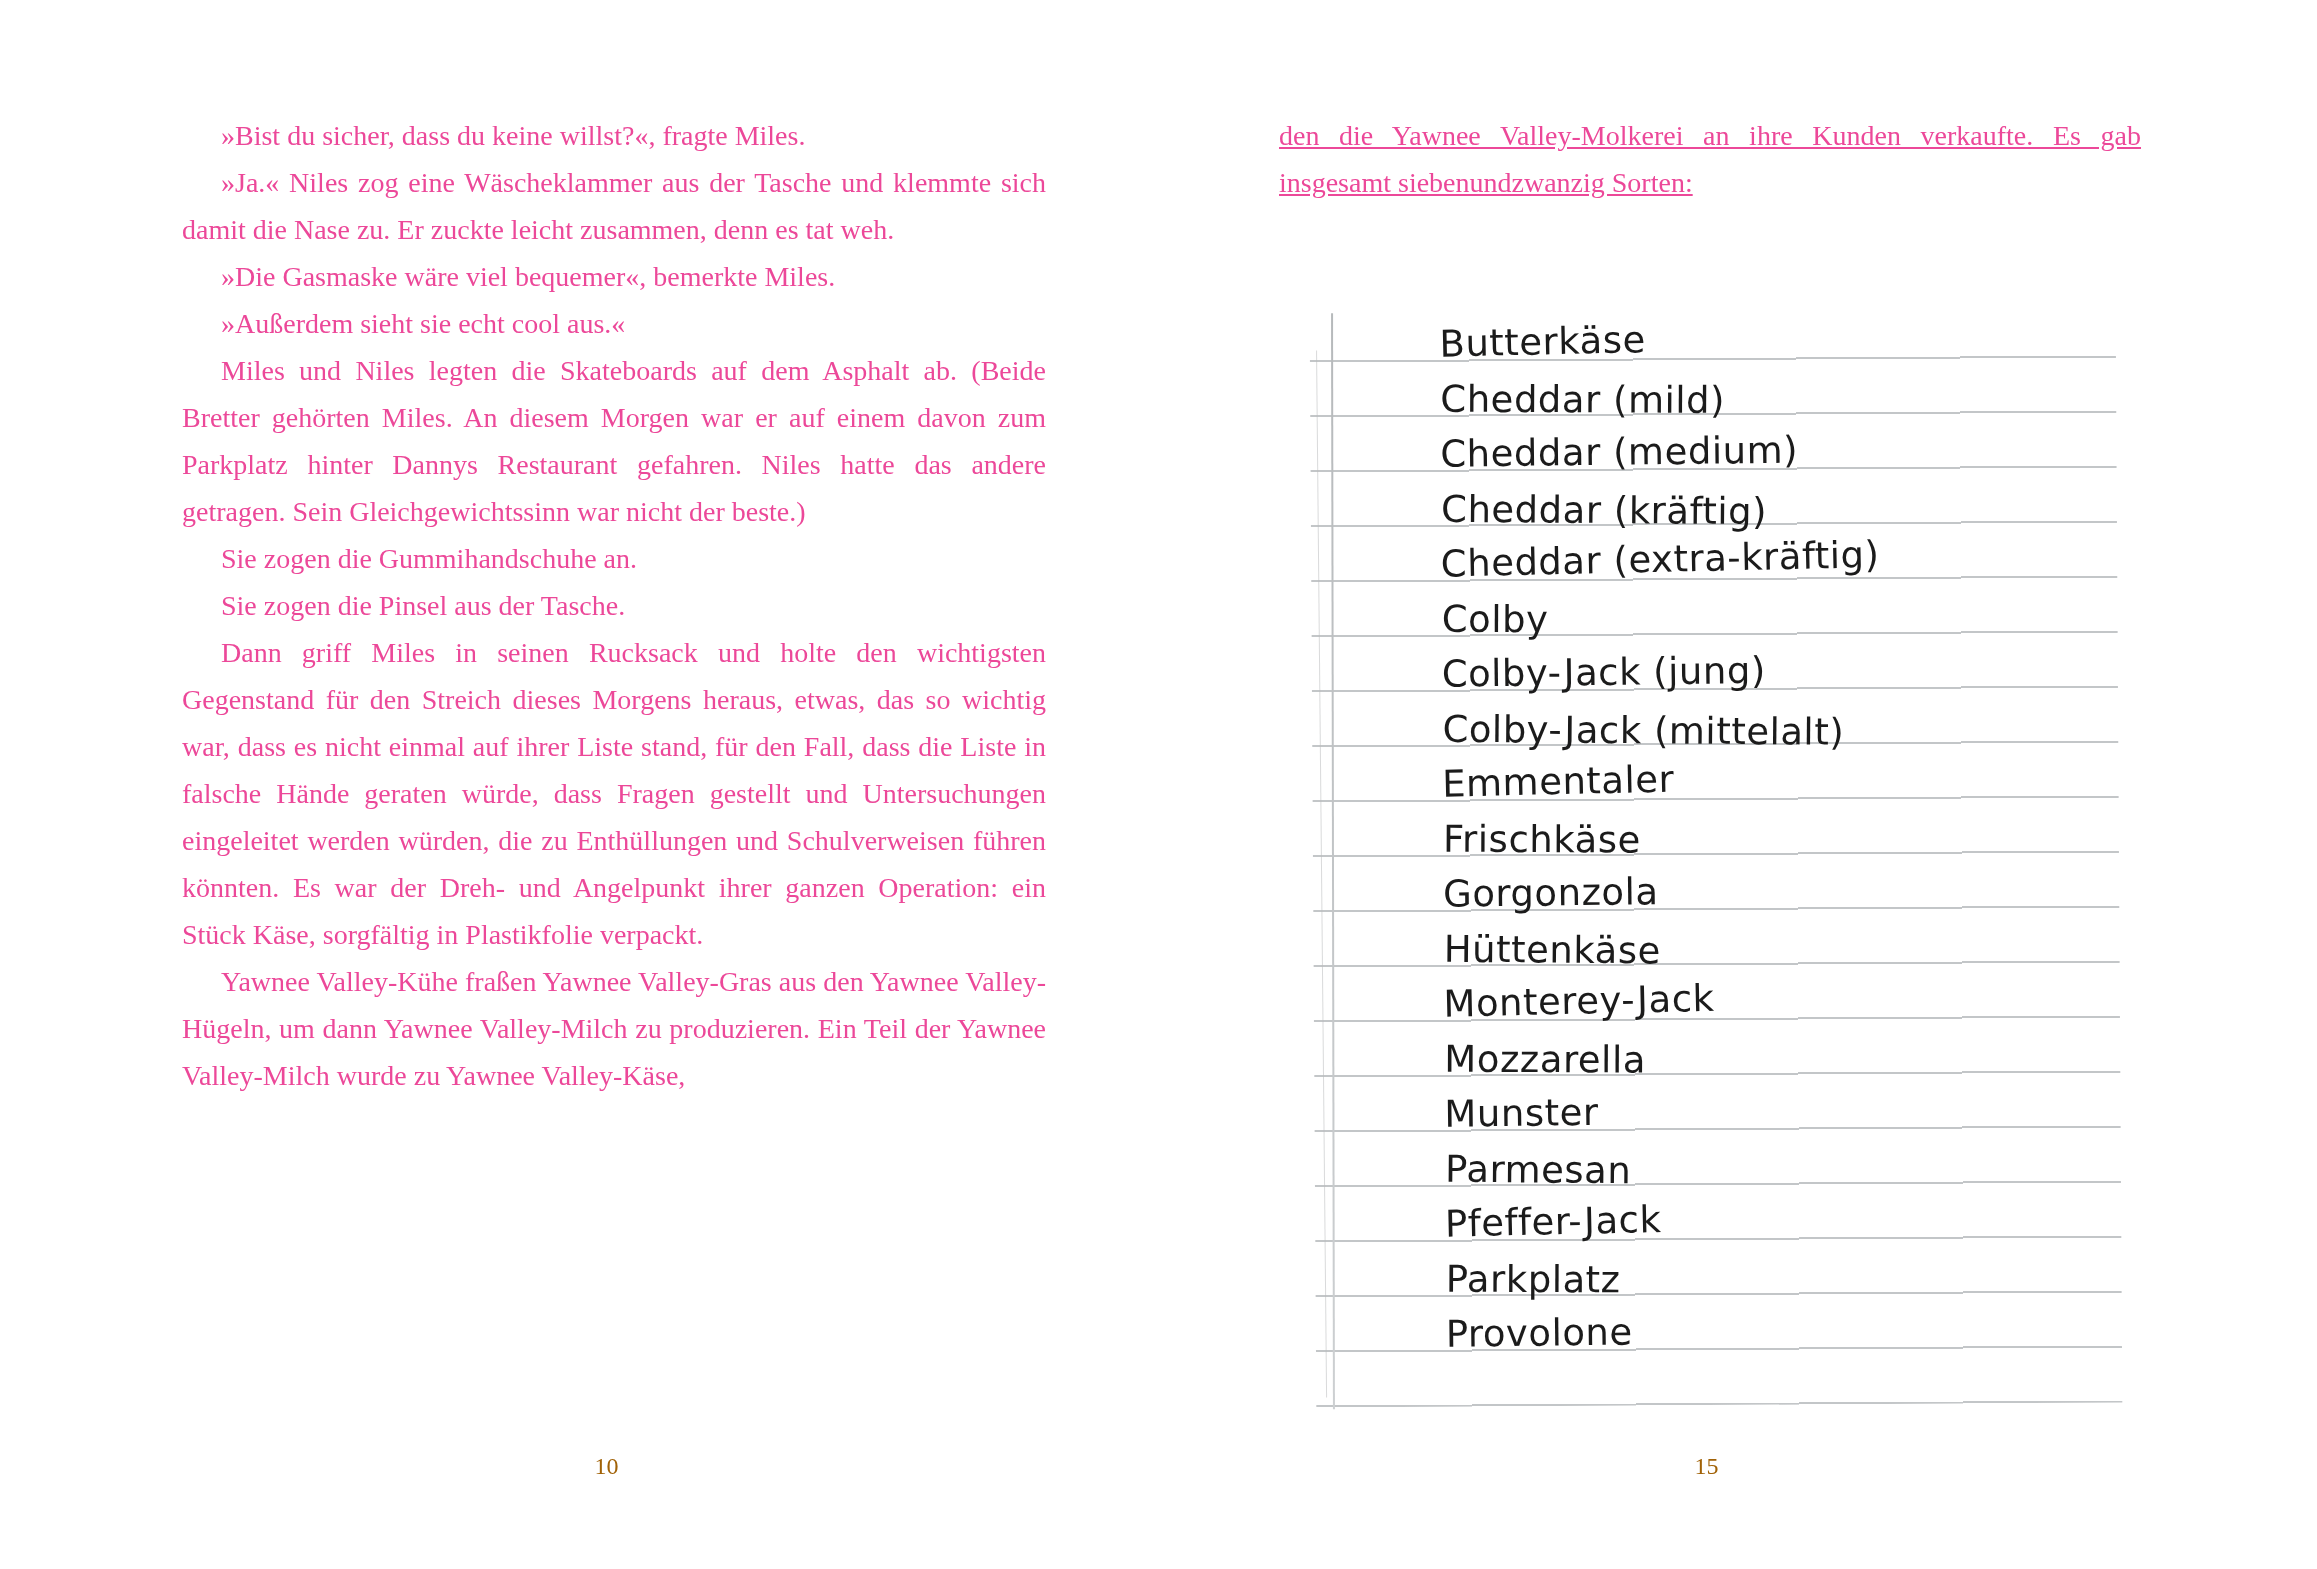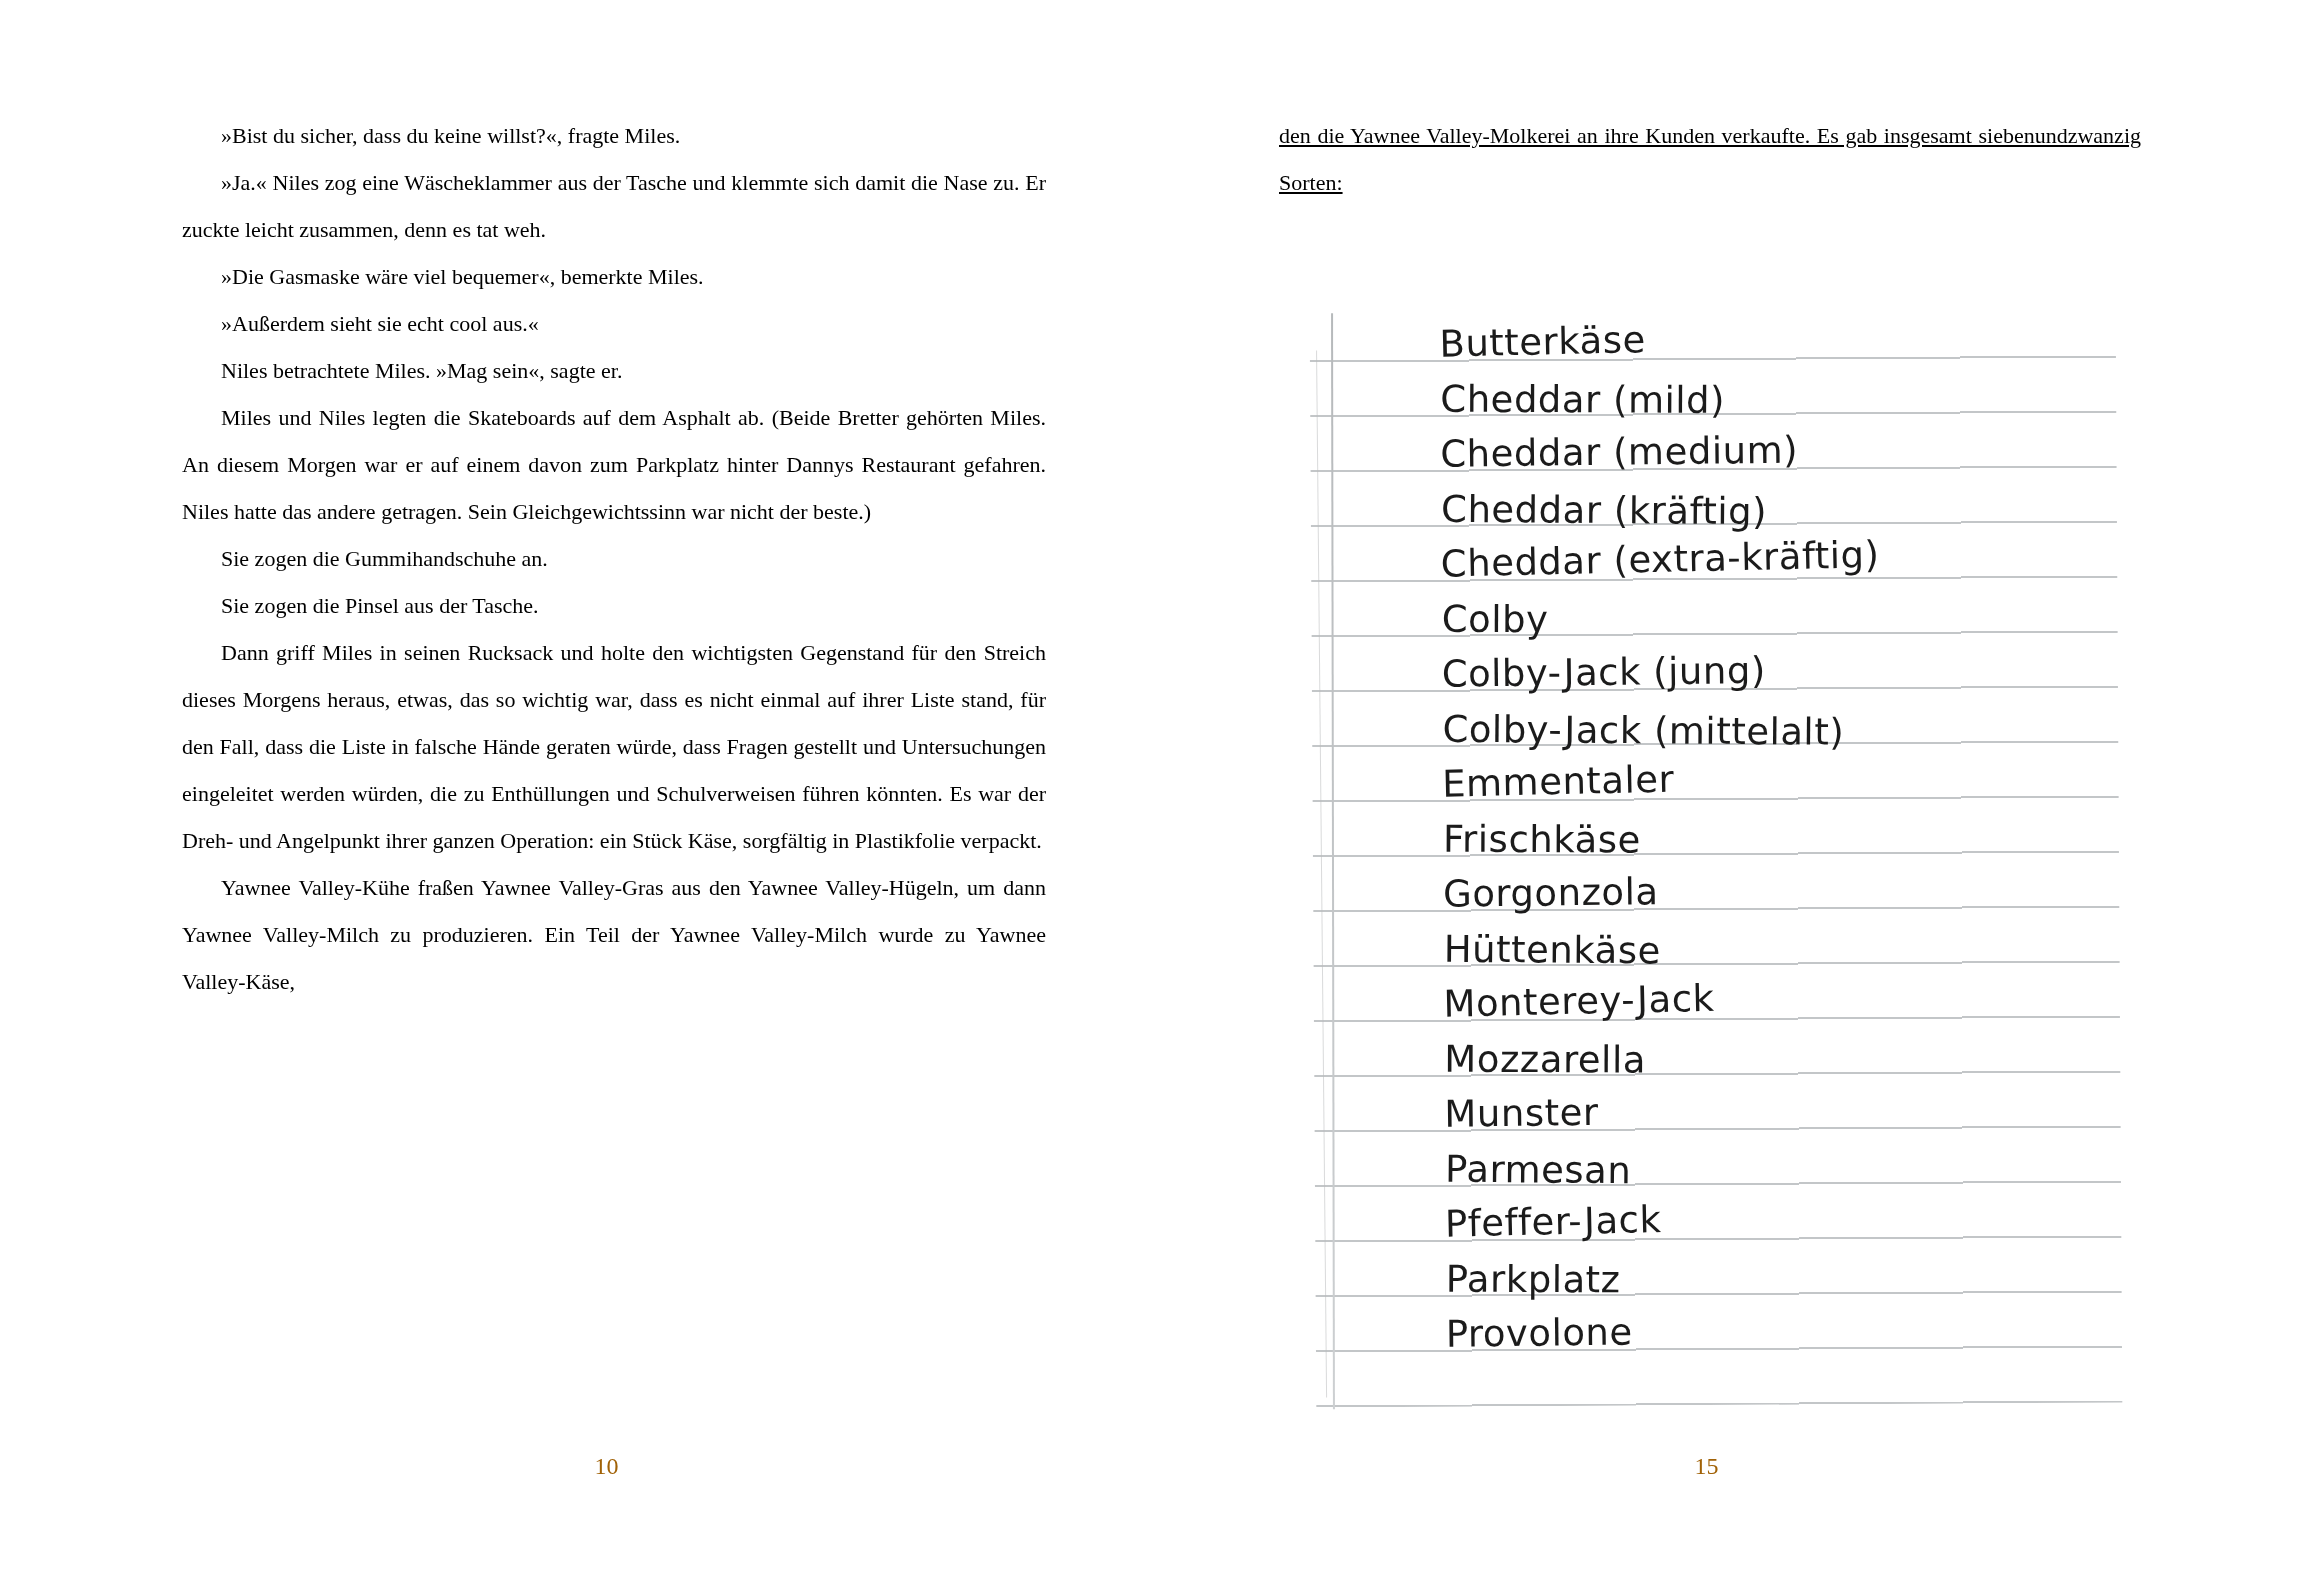--- a/index.html
+++ b/index.html
@@ -13,23 +13,23 @@
     position: relative;
     overflow: hidden;
     font-family: "Liberation Serif", serif;
     color: #1a1a1a;
   }
 
   
   .text-block {
     position: absolute;
     text-align: justify;
-    font-size: 22px;
+    font-size: 28px;
     line-height: 47px;
-    color: #000000;
+    color: #ec4899;
     hyphens: auto;
     -webkit-hyphens: auto;
   }
   .text-block p {
     margin: 0;
     text-indent: 39px;
   }
   #left-text {
     left: 182px;
     top: 112px;
@@ -129,21 +129,20 @@
 </head>
 <body>
 
 <div>
 
   <div id="left-text" class="text-block">
     <p>»Bist du sicher, dass du keine willst?«, fragte Miles.</p>
     <p>»Ja.« Niles zog eine Wäscheklammer aus der Tasche und klemmte sich damit die Nase zu. Er zuckte leicht zusammen, denn es tat weh.</p>
     <p>»Die Gasmaske wäre viel bequemer«, bemerkte Miles.</p>
     <p>»Außerdem sieht sie echt cool aus.«</p>
-    <p>Niles betrachtete Miles. »Mag sein«, sagte er.</p>
     <p>Miles und Niles legten die Skateboards auf dem Asphalt ab. (Beide Bretter gehörten Miles. An diesem Morgen war er auf einem davon zum Parkplatz hinter Dannys Restaurant gefahren. Niles hatte das andere getragen. Sein Gleichgewichtssinn war nicht der beste.)</p>
     <p>Sie zogen die Gummihandschuhe an.</p>
     <p>Sie zogen die Pinsel aus der Tasche.</p>
     <p>Dann griff Miles in seinen Rucksack und holte den wichtigsten Gegenstand für den Streich dieses Morgens heraus, etwas, das so wichtig war, dass es nicht einmal auf ihrer Liste stand, für den Fall, dass die Liste in falsche Hände geraten würde, dass Fragen gestellt und Untersuchungen eingeleitet werden würden, die zu Enthüllungen und Schulverweisen führen könnten. Es war der Dreh- und Angelpunkt ihrer ganzen Operation: ein Stück Käse, sorgfältig in Plastikfolie verpackt.</p>
     <p>Yawnee Valley-Kühe fraßen Yawnee Valley-Gras aus den Yawnee Valley-Hügeln, um dann Yawnee Valley-Milch zu produzieren. Ein Teil der Yawnee Valley-Milch wurde zu Yawnee Valley-Käse,</p>
   </div>
   <div id="pagenum-left" class="pagenum">10</div>
 
   <div id="right-intro" class="text-block">
     <p style="text-indent:0;">den die Yawnee Valley-Molkerei an ihre Kunden verkaufte. Es gab insgesamt siebenundzwanzig Sorten:</p>

